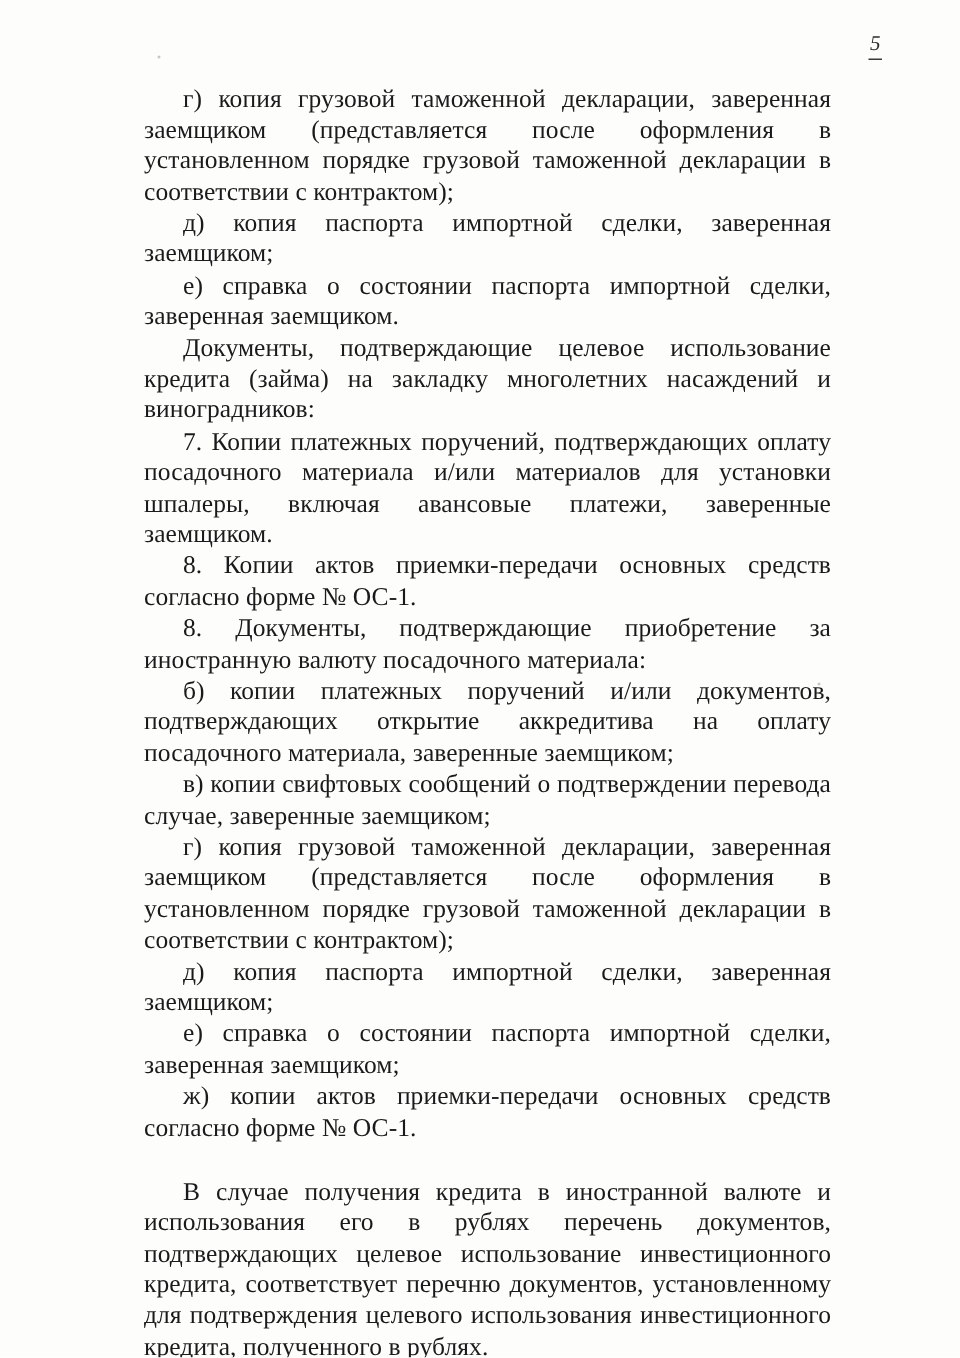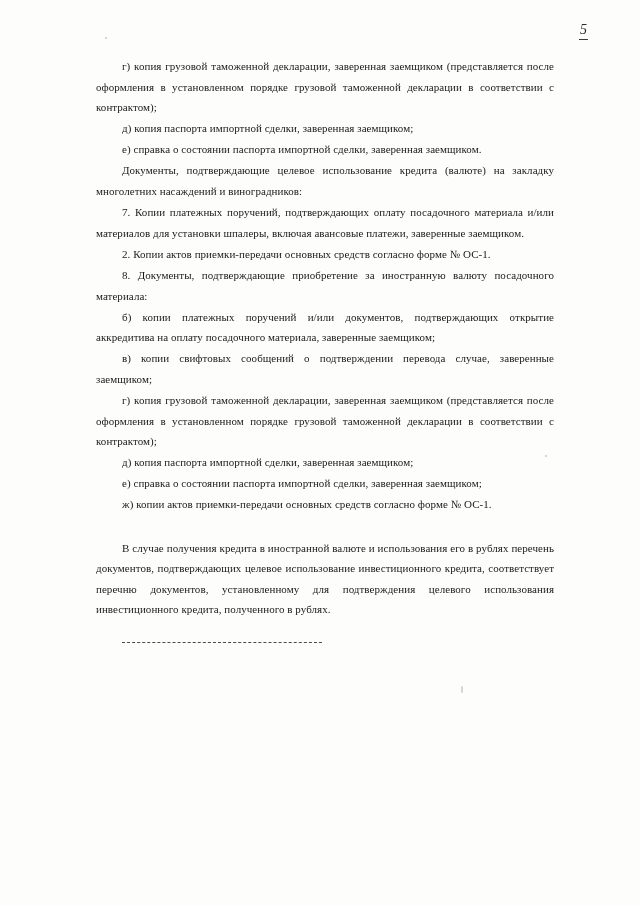--- a/index.html
+++ b/index.html
@@ -31,21 +31,21 @@
     padding: 0 1px 1px 1px;
   }
   .content {
     position: absolute;
     left: 96px;
     top: 56px;
     width: 458px;
   }
   p {
     margin: 0 0 0.5px 0;
-    font-size: 11px;
+    font-size: 17px;
     line-height: 20.6px;
     text-align: justify;
     text-justify: inter-word;
     letter-spacing: 0.05px;
   }
   p.indent {
     text-indent: 26px;
   }
   .gap-small {
     height: 8px;
@@ -80,23 +80,23 @@
 
   <div class="speck s1"></div>
   <div class="speck s2"></div>
   <div class="speck s3"></div>
 
   <div class="content">
 
     <p class="indent">г) копия грузовой таможенной декларации, заверенная заемщиком (представляется после оформления в установленном порядке грузовой таможенной декларации в соответствии с контрактом);</p>
     <p class="indent">д) копия паспорта импортной сделки, заверенная заемщиком;</p>
     <p class="indent">е) справка о состоянии паспорта импортной сделки, заверенная заемщиком.</p>
-    <p class="indent">Документы, подтверждающие целевое использование кредита (валюте) на закладку многолетних насаждений и виноградников:</p>
+    <p class="indent">Документы, подтверждающие целевое использование кредита (займа) на закладку многолетних насаждений и виноградников:</p>
     <p class="indent">7. Копии платежных поручений, подтверждающих оплату посадочного материала и/или материалов для установки шпалеры, включая авансовые платежи, заверенные заемщиком.</p>
-    <p class="indent">2. Копии актов приемки-передачи основных средств согласно форме № ОС-1.</p>
+    <p class="indent">8. Копии актов приемки-передачи основных средств согласно форме № ОС-1.</p>
     <p class="indent">8. Документы, подтверждающие приобретение за иностранную валюту посадочного материала:</p>
     <p class="indent">б) копии платежных поручений и/или документов, подтверждающих открытие аккредитива на оплату посадочного материала, заверенные заемщиком;</p>
     <p class="indent">в) копии свифтовых сообщений о подтверждении перевода случае, заверенные заемщиком;</p>
     <p class="indent">г) копия грузовой таможенной декларации, заверенная заемщиком (представляется после оформления в установленном порядке грузовой таможенной декларации в соответствии с контрактом);</p>
     <p class="indent">д) копия паспорта импортной сделки, заверенная заемщиком;</p>
     <p class="indent">е) справка о состоянии паспорта импортной сделки, заверенная заемщиком;</p>
     <p class="indent">ж) копии актов приемки-передачи основных средств согласно форме № ОС-1.</p>
 
     <div class="gap-large"></div>
 

